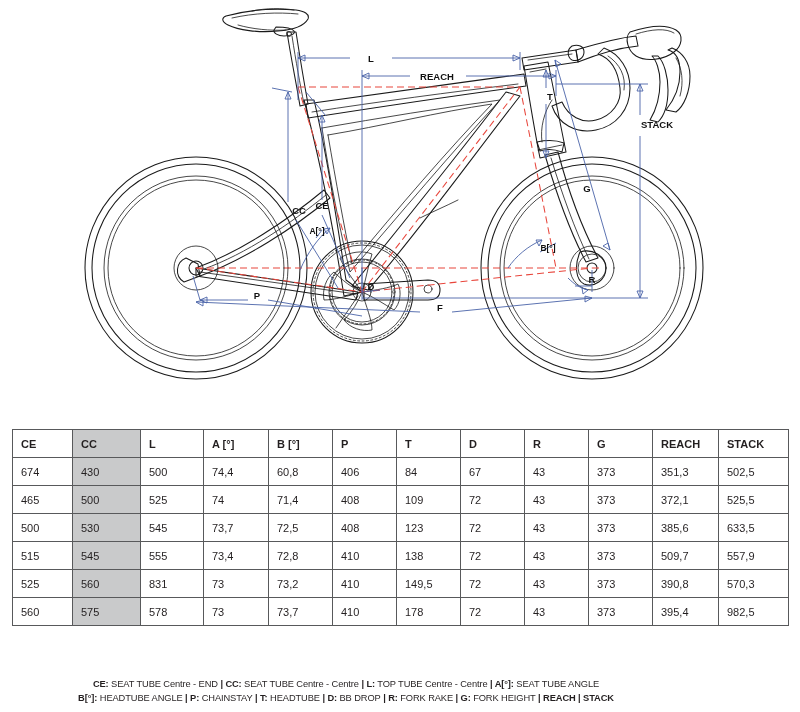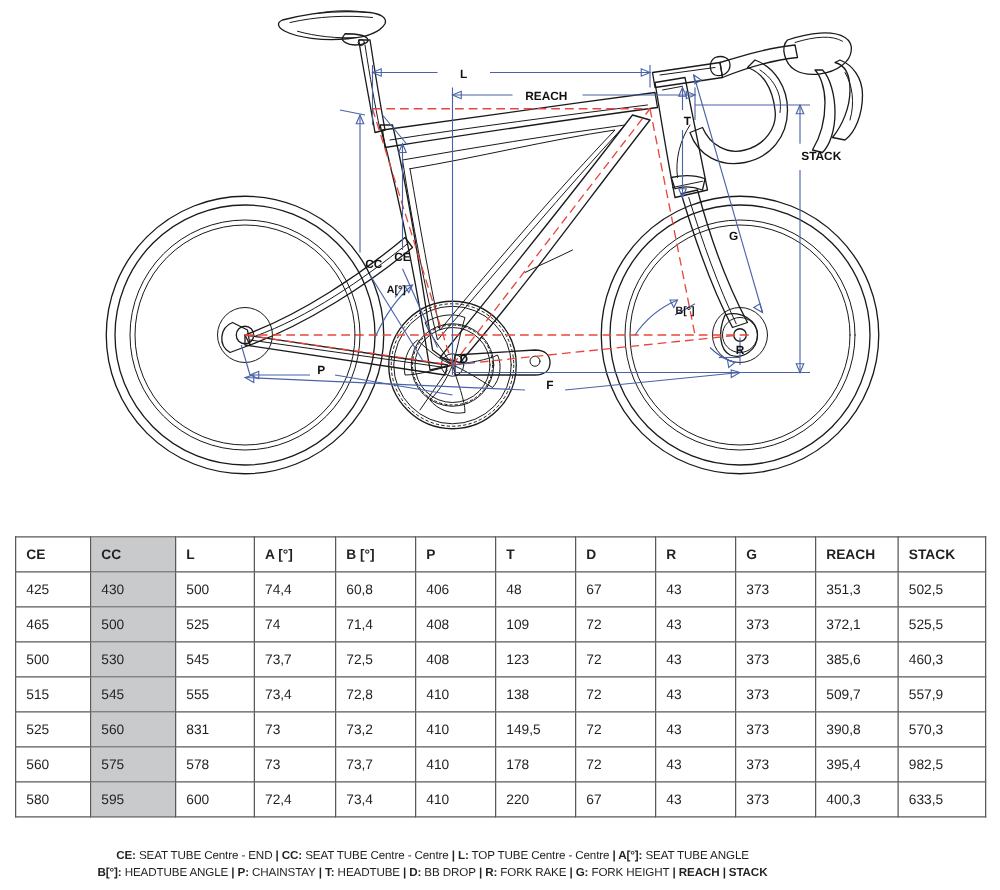--- a/index.html
+++ b/index.html
@@ -306,27 +306,27 @@
           <th>T</th>
           <th>D</th>
           <th>R</th>
           <th>G</th>
           <th>REACH</th>
           <th>STACK</th>
         </tr>
     </thead>
     <tbody id="tbody">
         <tr>
-          <td>425</td>
+          <td>674</td>
           <td class="hl">430</td>
           <td>500</td>
           <td>74,4</td>
           <td>60,8</td>
           <td>406</td>
-          <td>48</td>
+          <td>84</td>
           <td>67</td>
           <td>43</td>
           <td>373</td>
           <td>351,3</td>
           <td>502,5</td>
         </tr>
         <tr>
           <td>465</td>
           <td class="hl">500</td>
           <td>525</td>
@@ -345,21 +345,21 @@
           <td class="hl">530</td>
           <td>545</td>
           <td>73,7</td>
           <td>72,5</td>
           <td>408</td>
           <td>123</td>
           <td>72</td>
           <td>43</td>
           <td>373</td>
           <td>385,6</td>
-          <td>460,3</td>
+          <td>633,5</td>
         </tr>
         <tr>
           <td>515</td>
           <td class="hl">545</td>
           <td>555</td>
           <td>73,4</td>
           <td>72,8</td>
           <td>410</td>
           <td>138</td>
           <td>72</td>
@@ -389,34 +389,20 @@
           <td>73</td>
           <td>73,7</td>
           <td>410</td>
           <td>178</td>
           <td>72</td>
           <td>43</td>
           <td>373</td>
           <td>395,4</td>
           <td>982,5</td>
         </tr>
-        <tr>
-          <td>580</td>
-          <td class="hl">595</td>
-          <td>600</td>
-          <td>72,4</td>
-          <td>73,4</td>
-          <td>410</td>
-          <td>220</td>
-          <td>67</td>
-          <td>43</td>
-          <td>373</td>
-          <td>400,3</td>
-          <td>633,5</td>
-        </tr>
       </tbody>
   </table>
 </div>
 
 <div id="legend">
   <span class="ln" id="legend-line-1"><span class="k">CE:</span><span> SEAT TUBE Centre - END</span><span class="k"> | </span><span class="k">CC:</span><span> SEAT TUBE Centre - Centre</span><span class="k"> | </span><span class="k">L:</span><span> TOP TUBE Centre - Centre</span><span class="k"> | </span><span class="k">A[°]:</span><span> SEAT TUBE ANGLE</span></span>
   <span class="ln" id="legend-line-2"><span class="k">B[°]:</span><span> HEADTUBE ANGLE</span><span class="k"> | </span><span class="k">P:</span><span> CHAINSTAY</span><span class="k"> | </span><span class="k">T:</span><span> HEADTUBE</span><span class="k"> | </span><span class="k">D:</span><span> BB DROP</span><span class="k"> | </span><span class="k">R:</span><span> FORK RAKE </span><span class="k"> | </span><span class="k">G:</span><span> FORK HEIGHT</span><span class="k"> | </span><span class="k">REACH</span><span class="k"> | </span><span class="k">STACK</span></span>
 </div>
 
 </body></html>

